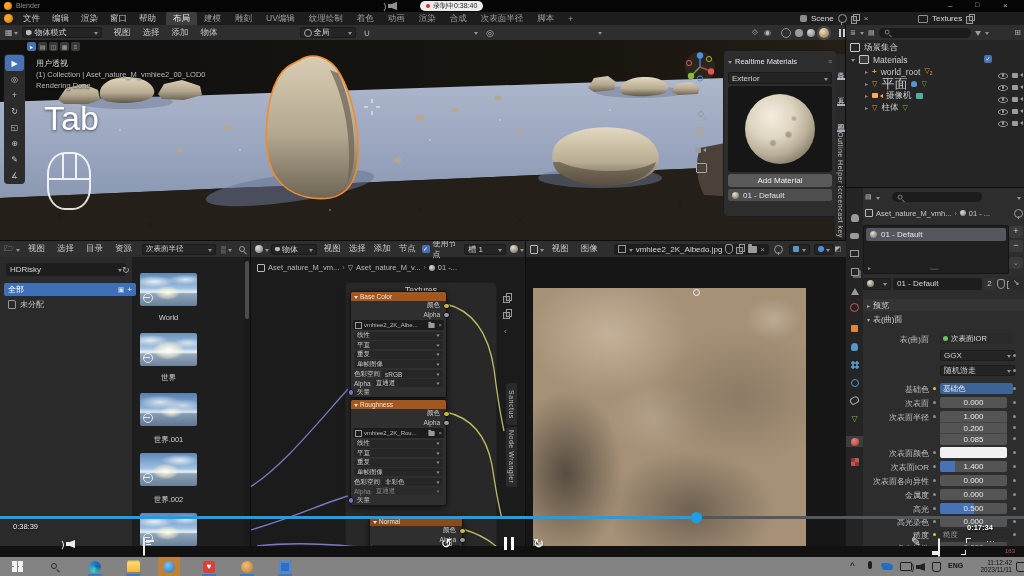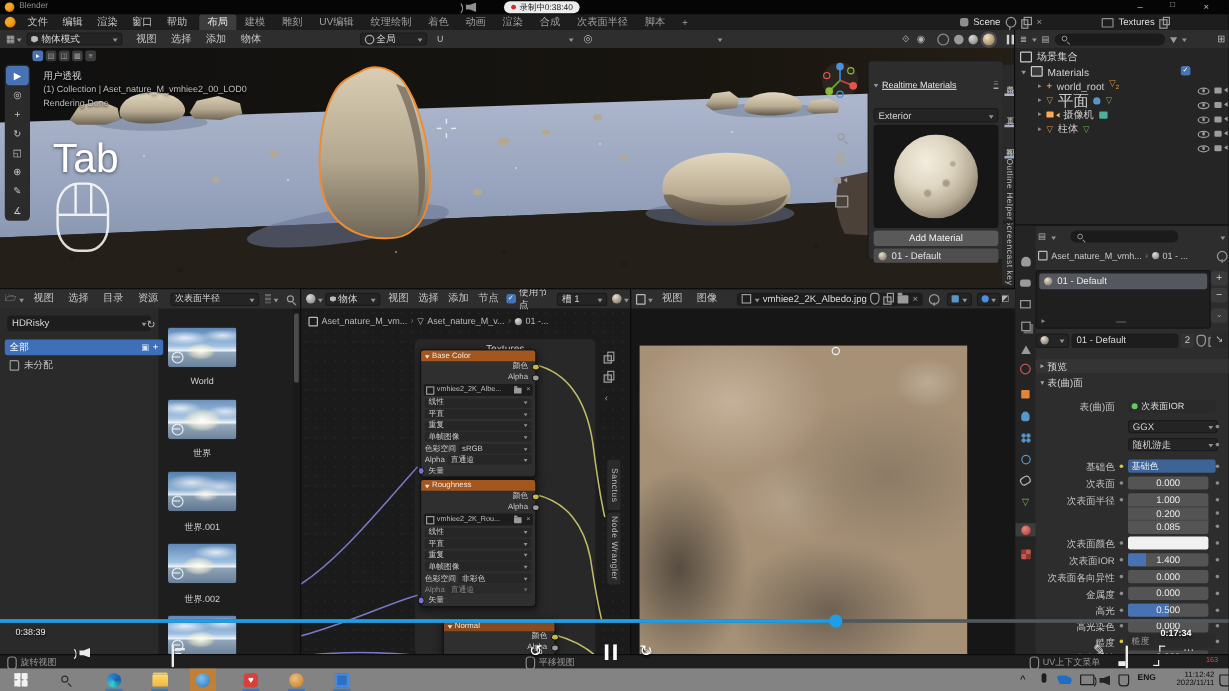--- a/index.html
+++ b/index.html
@@ -274,21 +274,21 @@
           <line x1="372" y1="71" x2="372" y2="75"></line>
         <line x1="364" y1="67" x2="368" y2="67"></line>
           <line x1="376" y1="67" x2="380" y2="67"></line>
       </g>
     </svg>
 
     
     <span class="a" style="left:36px;top:33px;font-size:8px;color:#d4d4d4;text-shadow:0 1px 2px #000;">用户透视</span>
     <span class="a" style="left:36px;top:45px;font-size:7.5px;color:#bdbdbd;text-shadow:0 1px 2px #000;">(1) Collection | Aset_nature_M_vmhiee2_00_LOD0</span>
     <span class="a" style="left:36px;top:56px;font-size:7.5px;color:#bdbdbd;text-shadow:0 1px 2px #000;">Rendering Done</span>
-    <span class="a" style="left:44px;top:88px;font-size:34px;color:#fff;text-shadow:0 1px 3px rgba(0,0,0,.6);">Tab</span>
+    <span class="a" style="left:44px;top:74px;font-size:34px;color:#fff;text-shadow:0 1px 3px rgba(0,0,0,.6);">Tab</span>
     <div class="mouse" style="left:47px;top:127px;width:40px;height:54px;">
       <i style="left:33%;top:0;width:2px;height:45%;"></i>
       <i style="left:64%;top:0;width:2px;height:45%;"></i>
       <i style="left:0;top:45%;width:100%;height:2px;"></i>
     </div>
 
     
     <div class="a f" style="left:27px;top:17px;gap:2px;">
       <span style="width:9px;height:9px;border-radius:2px;background:#4a72b0;color:#fff;font-size:6px;display:flex;align-items:center;justify-content:center;">▸</span>
       <span style="width:9px;height:9px;border-radius:2px;background:#3a3a3a;color:#aaa;font-size:6px;display:flex;align-items:center;justify-content:center;">▤</span>
@@ -322,21 +322,21 @@
       <circle cx="25" cy="8" r="2.6" fill="none" stroke="#8db835" stroke-width="1"></circle>
       <circle cx="16" cy="27.5" r="2.6" fill="none" stroke="#4a8fe0" stroke-width="1"></circle>
     </svg>
     <span class="a imag" style="left:697px;top:85px;transform:scale(1.1);"></span>
     <span class="a" style="left:696px;top:102px;width:9px;height:10px;background:#a8a8a8;border-radius:3px 3px 4px 4px;"></span>
     <span class="a icam" style="left:695px;top:121px;"></span>
     <span class="a" style="left:696px;top:138px;width:9px;height:8px;border:1px solid #a8a8a8;border-radius:1px;"></span>
 
     
     <div class="a" style="left:723px;top:25px;width:112px;height:165px;background:#2d2d2d;border:1px solid #1c1c1c;border-radius:4px;">
-      <div class="f" style="height:18px;padding:10px 4px;text-decoration:underline;">
+      <div class="f" style="height:18px;padding:1px 4px;">
         <i class="car" style="margin:0 3px 0 0;"></i>
         <span style="font-size:7.5px;color:#e6e6e6;">Realtime Materials</span>
         <span style="margin-left:auto;color:#888;font-size:7px;">≡</span>
       </div>
       <div class="drop" style="margin:1px 4px;height:12px;">
         <span>Exterior</span>
           <i class="car"></i>
       </div>
       <div style="margin:2px 4px;height:86px;background:#161616;border-radius:3px;position:relative;">
         <div style="position:absolute;left:17px;top:8px;width:70px;height:70px;border-radius:50%;
@@ -894,34 +894,20 @@
         radial-gradient(150px 110px at 76% 42%,#8d7b66,transparent 62%),
         radial-gradient(90px 130px at 12% 72%,#564c40,transparent 64%),
         radial-gradient(140px 100px at 58% 86%,#6e6152,transparent 60%),
         radial-gradient(70px 50px at 45% 50%,#b3a089,transparent 70%),
         #a69177;">
     </div>
     <span class="a" style="left:167px;top:48px;width:5px;height:5px;border:1px solid #f0f0f0;border-radius:50%;"></span>
   </div>
 
   
-  <div class="sec f" style="left:0;top:545px;width:1024px;height:12px;background:#1f1f1f;border-top:1px solid #0c0c0c;">
-    <div class="f a" style="left:6px;">
-        <span class="smouse"></span>
-        <span style="font-size:7.5px;color:#969696;">旋转视图</span>
-      </div>
-    <div class="f a" style="left:438px;">
-        <span class="smouse"></span>
-        <span style="font-size:7.5px;color:#969696;">平移视图</span>
-      </div>
-    <div class="f a" style="left:858px;">
-        <span class="smouse"></span>
-        <span style="font-size:7.5px;color:#969696;">UV上下文菜单</span>
-      </div>
-  </div>
 
   
   <div class="a" style="left:0;top:516px;width:1024px;height:3px;background:#53585c;z-index:50;"></div>
   <div class="a" style="left:0;top:516px;width:695px;height:3px;background:#1c9fe8;z-index:51;"></div>
   <div class="a" style="left:691px;top:512px;width:11px;height:11px;border-radius:50%;background:#1c9fe8;z-index:52;"></div>
   <span class="a" style="left:13px;top:522px;font-size:7.5px;color:#f2f2f2;text-shadow:0 1px 2px #000;z-index:52;">0:38:39</span>
   <span class="a" style="left:967px;top:523px;font-size:7.5px;color:#fff;font-weight:bold;text-shadow:0 1px 2px #000;z-index:52;">0:17:34</span>
   <span class="a ispk" style="left:66px;top:538px;z-index:52;"></span>
   <span class="a idm" style="left:143px;top:538px;z-index:52;"></span>
   <div class="a" style="left:441px;top:534px;z-index:52;color:#fff;position:absolute;">

